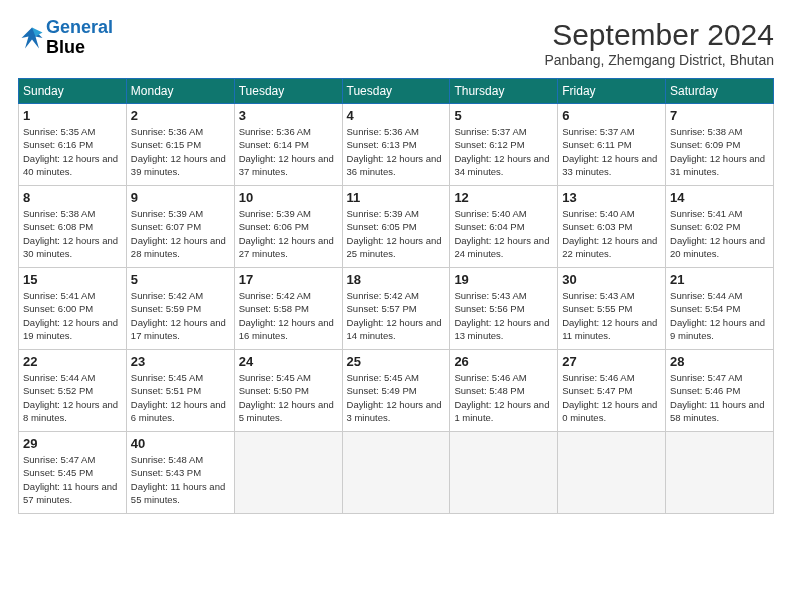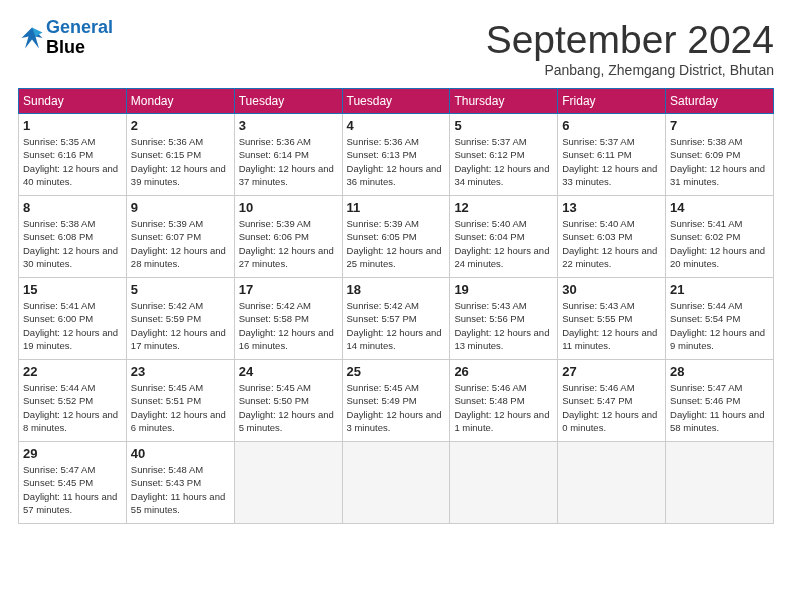--- a/index.html
+++ b/index.html
@@ -25,35 +25,35 @@
       align-items: center;
     }
     .logo-bird {
       width: 28px;
       height: 28px;
     }
     .title-block {
       text-align: right;
     }
     .month-title {
-      font-size: 39px;
+      font-size: 30px;
       font-weight: normal;
       color: #333;
     }
     .subtitle {
       font-size: 14px;
       color: #404040;
     }
     .calendar {
       width: 100%;
       border-collapse: collapse;
       font-size: 10.5px;
     }
     .calendar th {
-      background: #be185d;
+      background: #0f766e;
       color: #fff;
       padding: 5px 4px;
       text-align: left;
       font-size: 12px;
       font-weight: normal;
       border: 1px solid #1a6eb5;
     }
     .calendar td {
       border: 1px solid #ccc;
       vertical-align: top;

